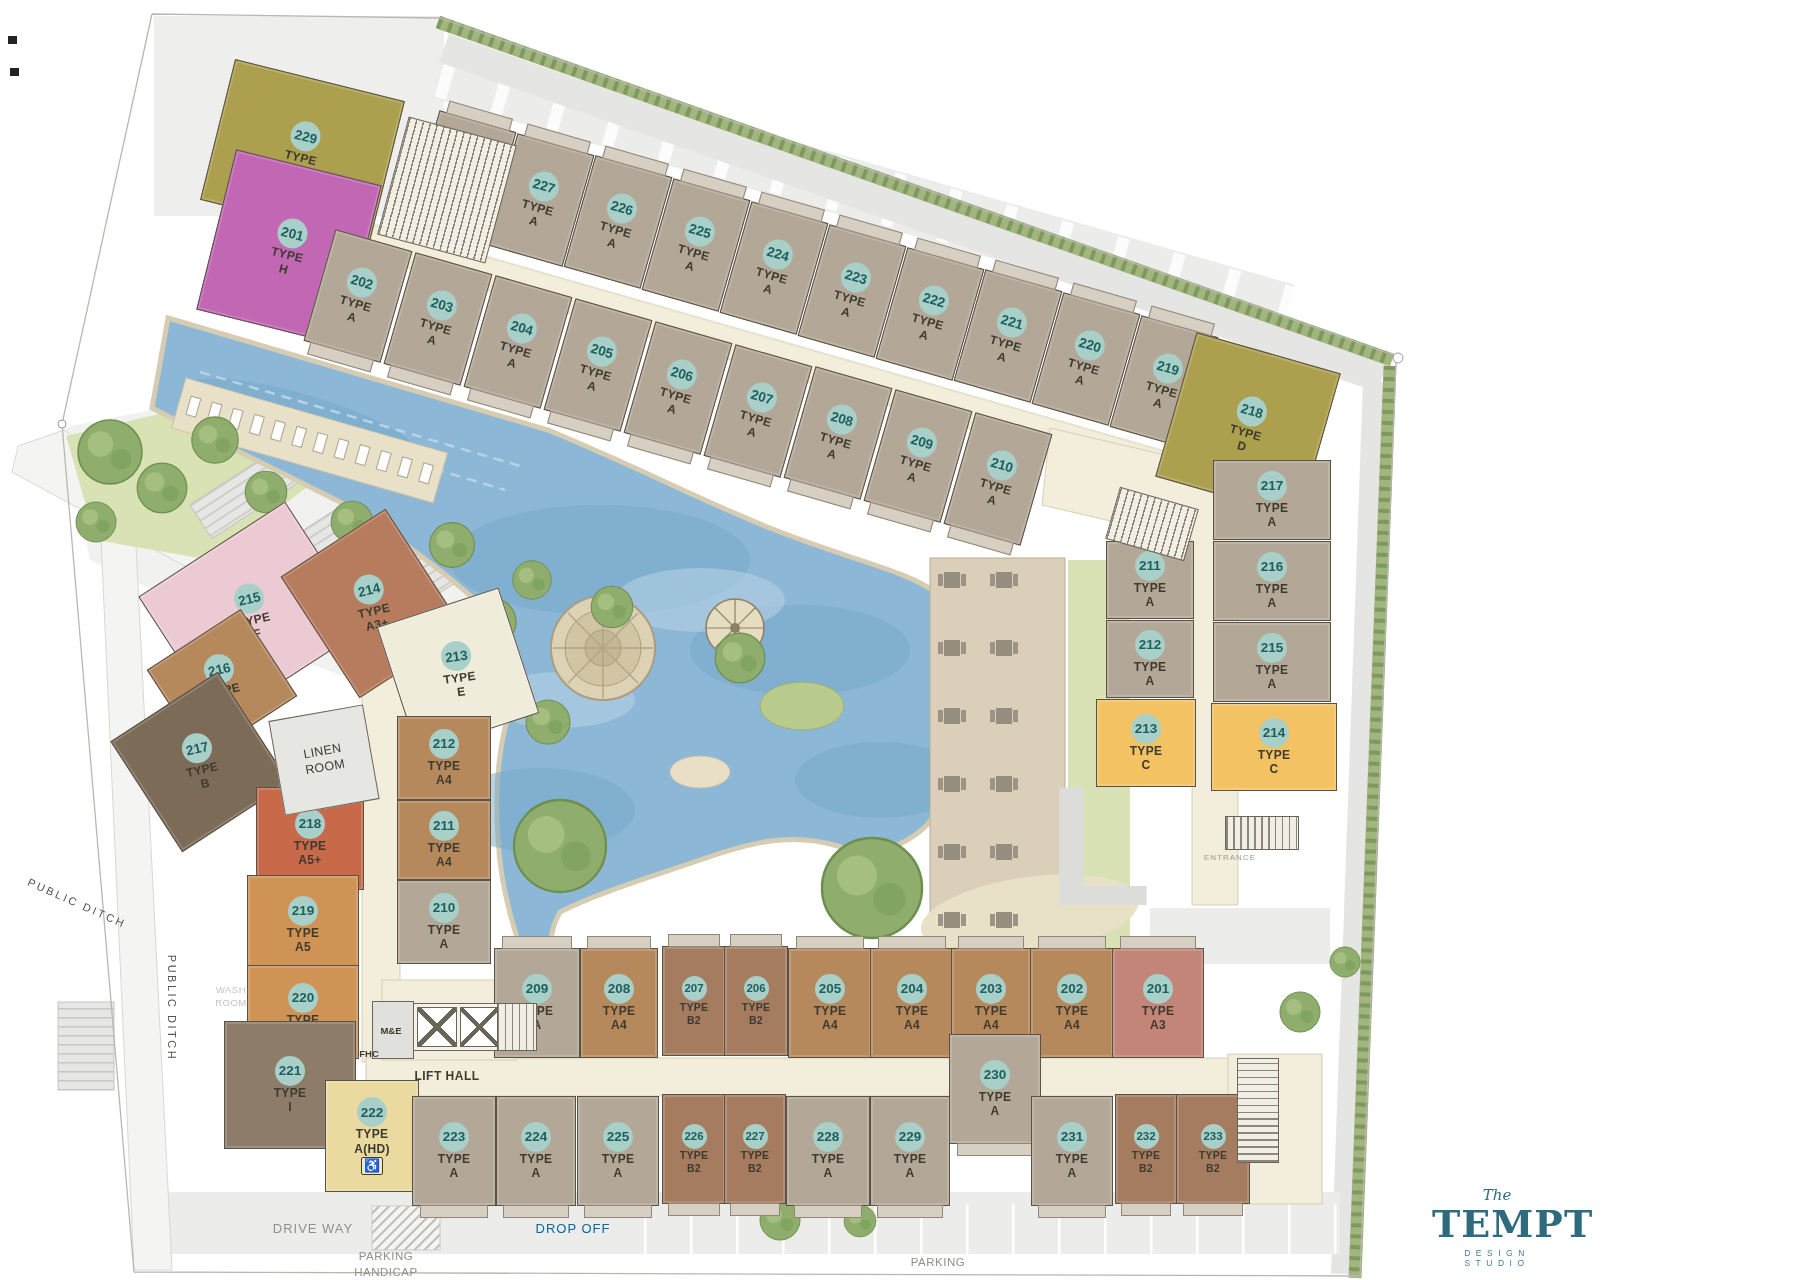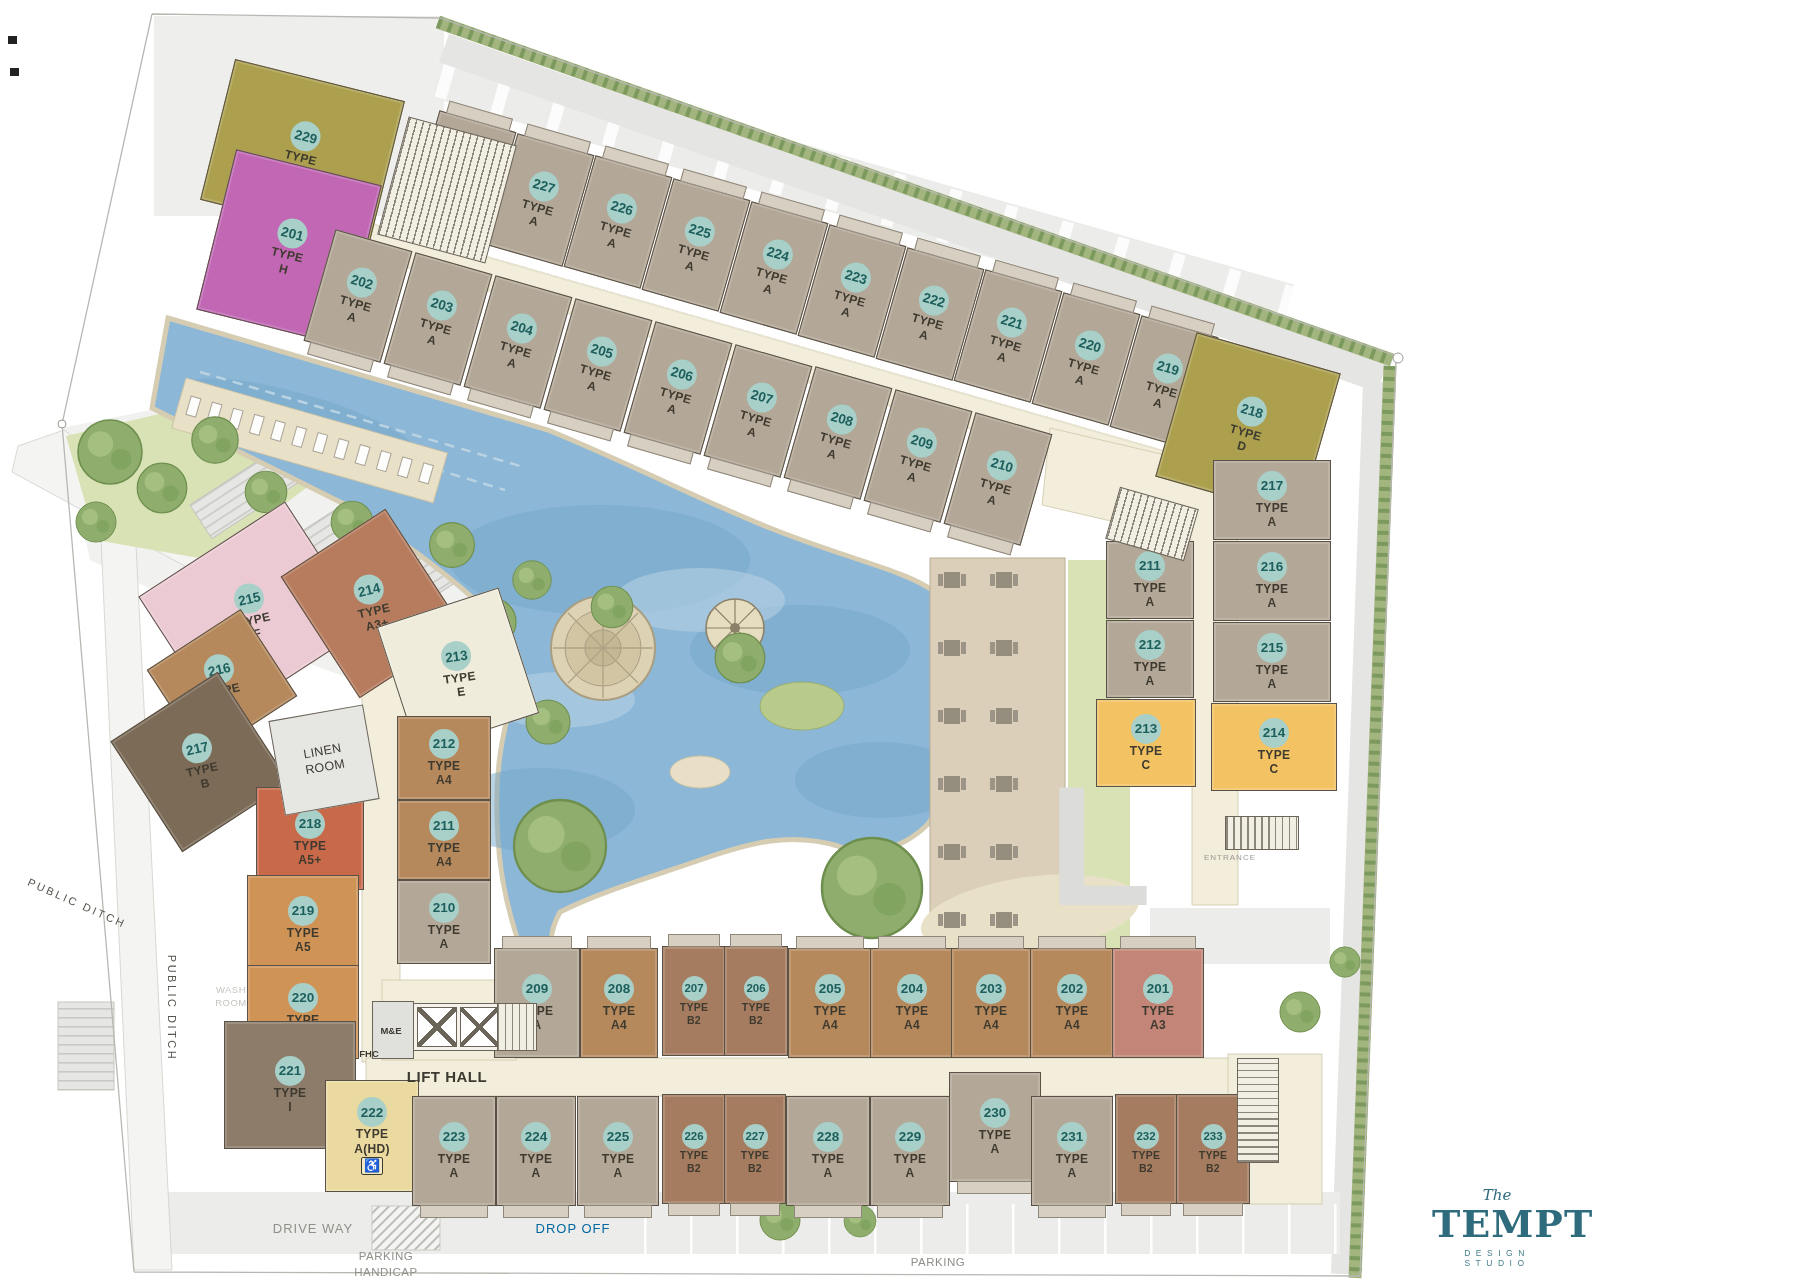--- a/index.html
+++ b/index.html
@@ -618,21 +618,21 @@
           <span class="tline">A</span>
         </div>
       </div>
       <div class="unit patio-bottom" style="left: 870px; top: 1096px; width: 80px; height: 110px; transform: rotate(0deg); background: rgb(179, 167, 151);">
         <div class="uin">
           <span class="num">229</span>
           <span class="tline">TYPE</span>
           <span class="tline">A</span>
         </div>
       </div>
-      <div class="unit patio-bottom" style="left: 949px; top: 1072px; width: 92px; height: 110px; transform: rotate(0deg); background: rgb(179, 167, 151);">
+      <div class="unit patio-bottom" style="left: 949px; top: 1034px; width: 92px; height: 110px; transform: rotate(0deg); background: rgb(179, 167, 151);">
         <div class="uin">
           <span class="num">230</span>
           <span class="tline">TYPE</span>
           <span class="tline">A</span>
         </div>
       </div>
       <div class="unit patio-bottom" style="left: 1031px; top: 1096px; width: 82px; height: 110px; transform: rotate(0deg); background: rgb(179, 167, 151);">
         <div class="uin">
           <span class="num">231</span>
           <span class="tline">TYPE</span>
@@ -671,21 +671,21 @@
       <div class="room stairs v" style="left: 1237px; top: 1057.5px; width: 42px; height: 105px; transform: rotate(0deg);"></div>
     </div>
   <div id="labels">
       <div class="slabel" style="left: 77px; top: 903px; font-size: 11px; color: rgb(85, 84, 78); letter-spacing: 2.5px; transform: translate(-50%, -50%) rotate(24deg);">PUBLIC DITCH</div>
       <div class="slabel" style="left: 172px; top: 1008px; font-size: 11px; color: rgb(85, 84, 78); letter-spacing: 2.5px; transform: translate(-50%, -50%) rotate(90deg);">PUBLIC DITCH</div>
       <div class="slabel" style="left: 313px; top: 1228px; font-size: 13px; color: rgb(144, 144, 138); letter-spacing: 1px; transform: translate(-50%, -50%) rotate(0deg);">DRIVE WAY</div>
       <div class="slabel" style="left: 573px; top: 1228px; font-size: 13px; color: #0369a1; letter-spacing: 1px; transform: translate(-50%, -50%) rotate(0deg);">DROP OFF</div>
       <div class="slabel" style="left: 386px; top: 1256px; font-size: 11.5px; color: rgb(144, 144, 138); letter-spacing: 0.5px; transform: translate(-50%, -50%) rotate(0deg);">PARKING</div>
       <div class="slabel" style="left: 386px; top: 1272px; font-size: 11.5px; color: rgb(144, 144, 138); letter-spacing: 0.5px; transform: translate(-50%, -50%) rotate(0deg);">HANDICAP</div>
       <div class="slabel" style="left: 938px; top: 1262px; font-size: 11.5px; color: rgb(144, 144, 138); letter-spacing: 0.5px; transform: translate(-50%, -50%) rotate(0deg);">PARKING</div>
-      <div class="slabel" style="left: 447px; top: 1076px; font-size: 15px; color: rgb(61, 58, 49); letter-spacing: 0.5px; font-weight: bold; transform: translate(-50%, -50%) rotate(0deg);">LIFT HALL</div>
+      <div class="slabel" style="left: 447px; top: 1076px; font-size: 12px; color: rgb(61, 58, 49); letter-spacing: 0.5px; font-weight: bold; transform: translate(-50%, -50%) rotate(0deg);">LIFT HALL</div>
       <div class="slabel" style="left: 391px; top: 1030px; font-size: 9.5px; color: rgb(61, 58, 49); letter-spacing: 0px; font-weight: bold; transform: translate(-50%, -50%) rotate(0deg);">M&amp;E</div>
       <div class="slabel" style="left: 369px; top: 1053px; font-size: 9.5px; color: rgb(61, 58, 49); letter-spacing: 0px; font-weight: bold; transform: translate(-50%, -50%) rotate(0deg);">FHC</div>
       <div class="slabel" style="left: 1230px; top: 857px; font-size: 8px; color: rgb(154, 154, 148); letter-spacing: 1px; transform: translate(-50%, -50%) rotate(0deg);">ENTRANCE</div>
       <div class="slabel" style="left: 231px; top: 989px; font-size: 9.5px; color: rgb(196, 196, 191); letter-spacing: 0.5px; transform: translate(-50%, -50%) rotate(0deg);">WASH</div>
       <div class="slabel" style="left: 231px; top: 1002px; font-size: 9.5px; color: rgb(196, 196, 191); letter-spacing: 0.5px; transform: translate(-50%, -50%) rotate(0deg);">ROOM</div>
       <div class="wm" style="left: 1102px; top: 846px; font-size: 170px;">L</div>
     </div>
 
   <div class="logo">
     <div class="lthe">The</div>

